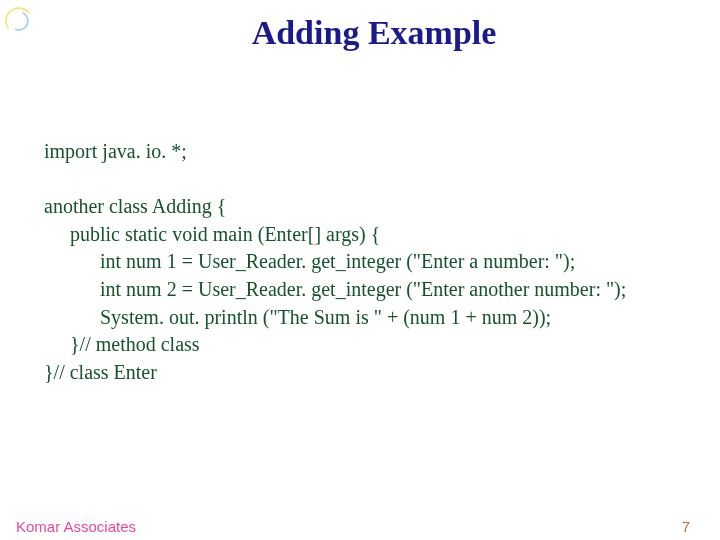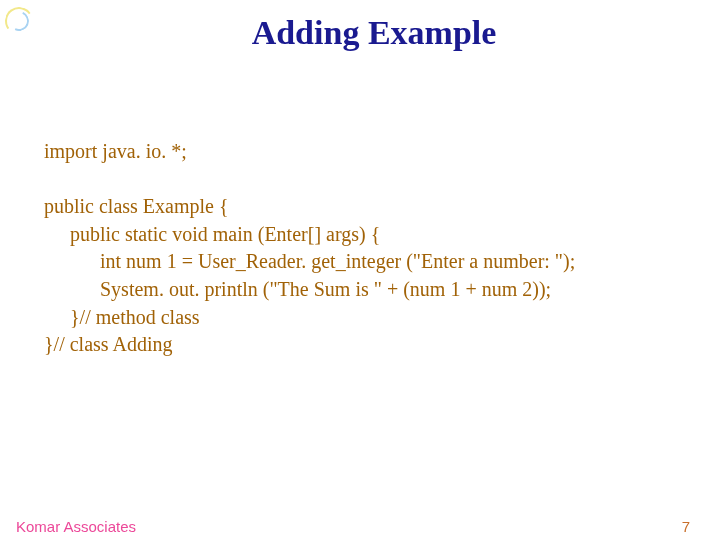--- a/index.html
+++ b/index.html
@@ -50,21 +50,21 @@
     text-align: center;
     padding-top: 14px;
     margin-left: 28px;
   }
   .content {
     position: absolute;
     top: 138px;
     left: 44px;
     font-size: 20px;
     line-height: 1.38;
-    color: #a16207;
+    color: #14532d;
     white-space: nowrap;
   }
   .content .line { display: block; }
   .indent1 { padding-left: 26px; }
   .indent2 { padding-left: 56px; font-family: Liberation Serif, serif; }
   .footer {
     position: absolute;
     bottom: 22px;
     left: 0;
     width: 100%;
@@ -95,25 +95,26 @@
 <div class="corner-decoration">
   <div class="arc1"></div>
   <div class="arc2"></div>
 </div>
 
 <h1 class="title">Adding Example</h1>
 
 <div class="content">
   <span class="line">import java. io. *;</span>
   <span class="line">&nbsp;</span>
-  <span class="line">public class Example {</span>
+  <span class="line">another class Adding {</span>
   <span class="line indent1">public static void main (Enter[] args) {</span>
   <span class="line indent2">int num 1 = User_Reader. get_integer ("Enter a number: ");</span>
+  <span class="line indent2">int num 2 = User_Reader. get_integer ("Enter another number: ");</span>
   <span class="line indent2">System. out. println ("The Sum is " + (num 1 + num 2));</span>
   <span class="line indent1">}// method class</span>
-  <span class="line">}// class Adding</span>
+  <span class="line">}// class Enter</span>
 </div>
 
 <div class="footer">
   <span class="footer-date">1/29/2022</span>
   <span class="footer-center">Komar Associates</span>
   <span class="footer-page">7</span>
 </div>
 
 </body></html>

